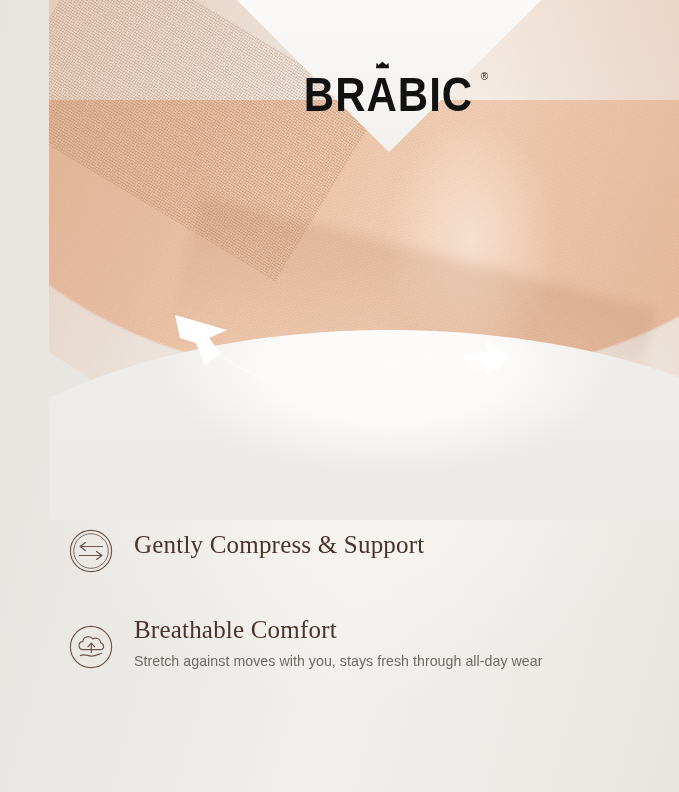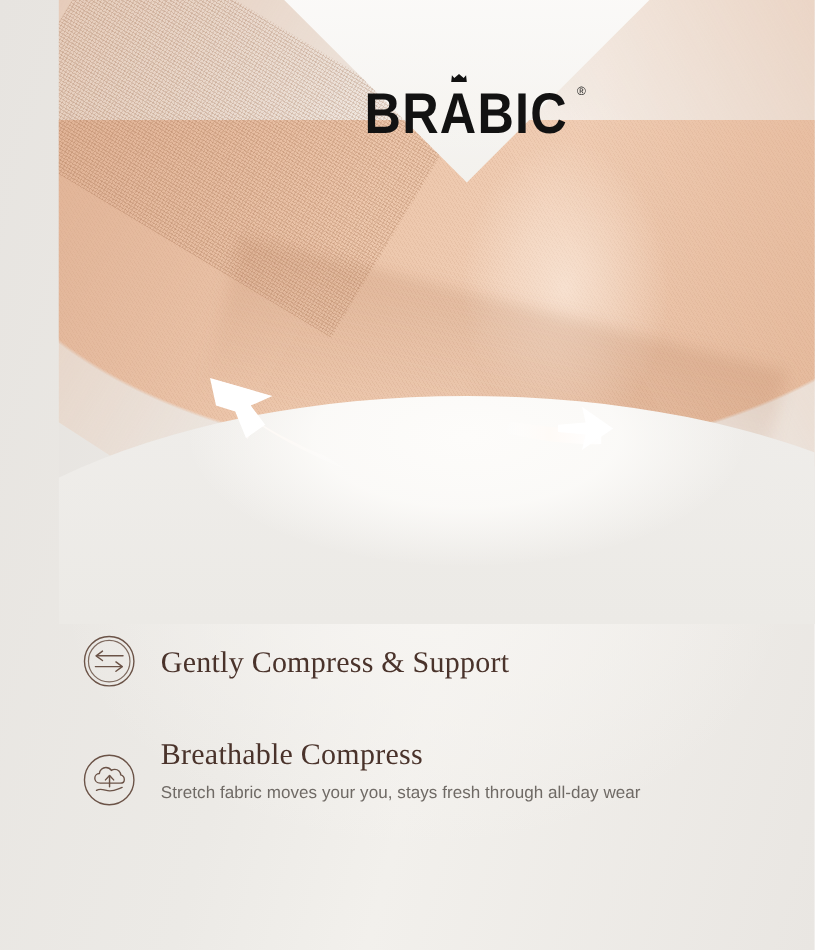--- a/index.html
+++ b/index.html
@@ -203,21 +203,21 @@
 
   
   .features {
     position: absolute;
     left: 0;
     top: 522px;
     width: 679px;
   }
   .feature {
     display: flex;
-    align-items: flex-end;
+    align-items: center;
     padding: 0 46px 0 68px;
     margin-bottom: 42px;
   }
   .feature-icon {
     flex: 0 0 auto;
     width: 46px;
     height: 46px;
     margin-top: 6px;
     margin-right: 20px;
   }
@@ -318,19 +318,19 @@
                  C15.0 14.7 17.4 12.6 20.3 12.6 C22.2 12.6 23.8 13.5 24.8 15.0
                  C25.6 14.4 26.6 14.1 27.7 14.1 C30.4 14.1 32.5 16.2 32.6 18.8
                  C34.4 19.3 35.6 20.9 35.6 22.7 C35.6 24.5 34.2 25.6 32.2 25.6 Z" fill="none" stroke="#6b5347" stroke-width="1.15" stroke-linejoin="round"></path>
 
         <line x1="23.3" y1="28.6" x2="23.3" y2="19.4" stroke="#6b5347" stroke-width="1.2" stroke-linecap="round"></line>
         <polyline points="19.9,22.9 23.3,19.2 26.7,22.9" fill="none" stroke="#6b5347" stroke-width="1.2" stroke-linecap="round" stroke-linejoin="round"></polyline>
 
         <path d="M12.4 31.6 C16.2 29.4 19.6 31.9 23.3 32.1 C27.0 32.3 30.4 30.4 33.8 29.2" fill="none" stroke="#6b5347" stroke-width="1.15" stroke-linecap="round"></path>
       </svg>
       <div class="feature-text">
-        <h3 class="feature-title">Breathable Compress</h3>
-        <p class="feature-desc">Stretch fabric moves your you, stays fresh through all-day wear</p>
+        <h3 class="feature-title">Breathable Comfort</h3>
+        <p class="feature-desc">Stretch against moves with you, stays fresh through all-day wear</p>
       </div>
     </div>
 
   </div>
 </div>
 
 </body></html>

